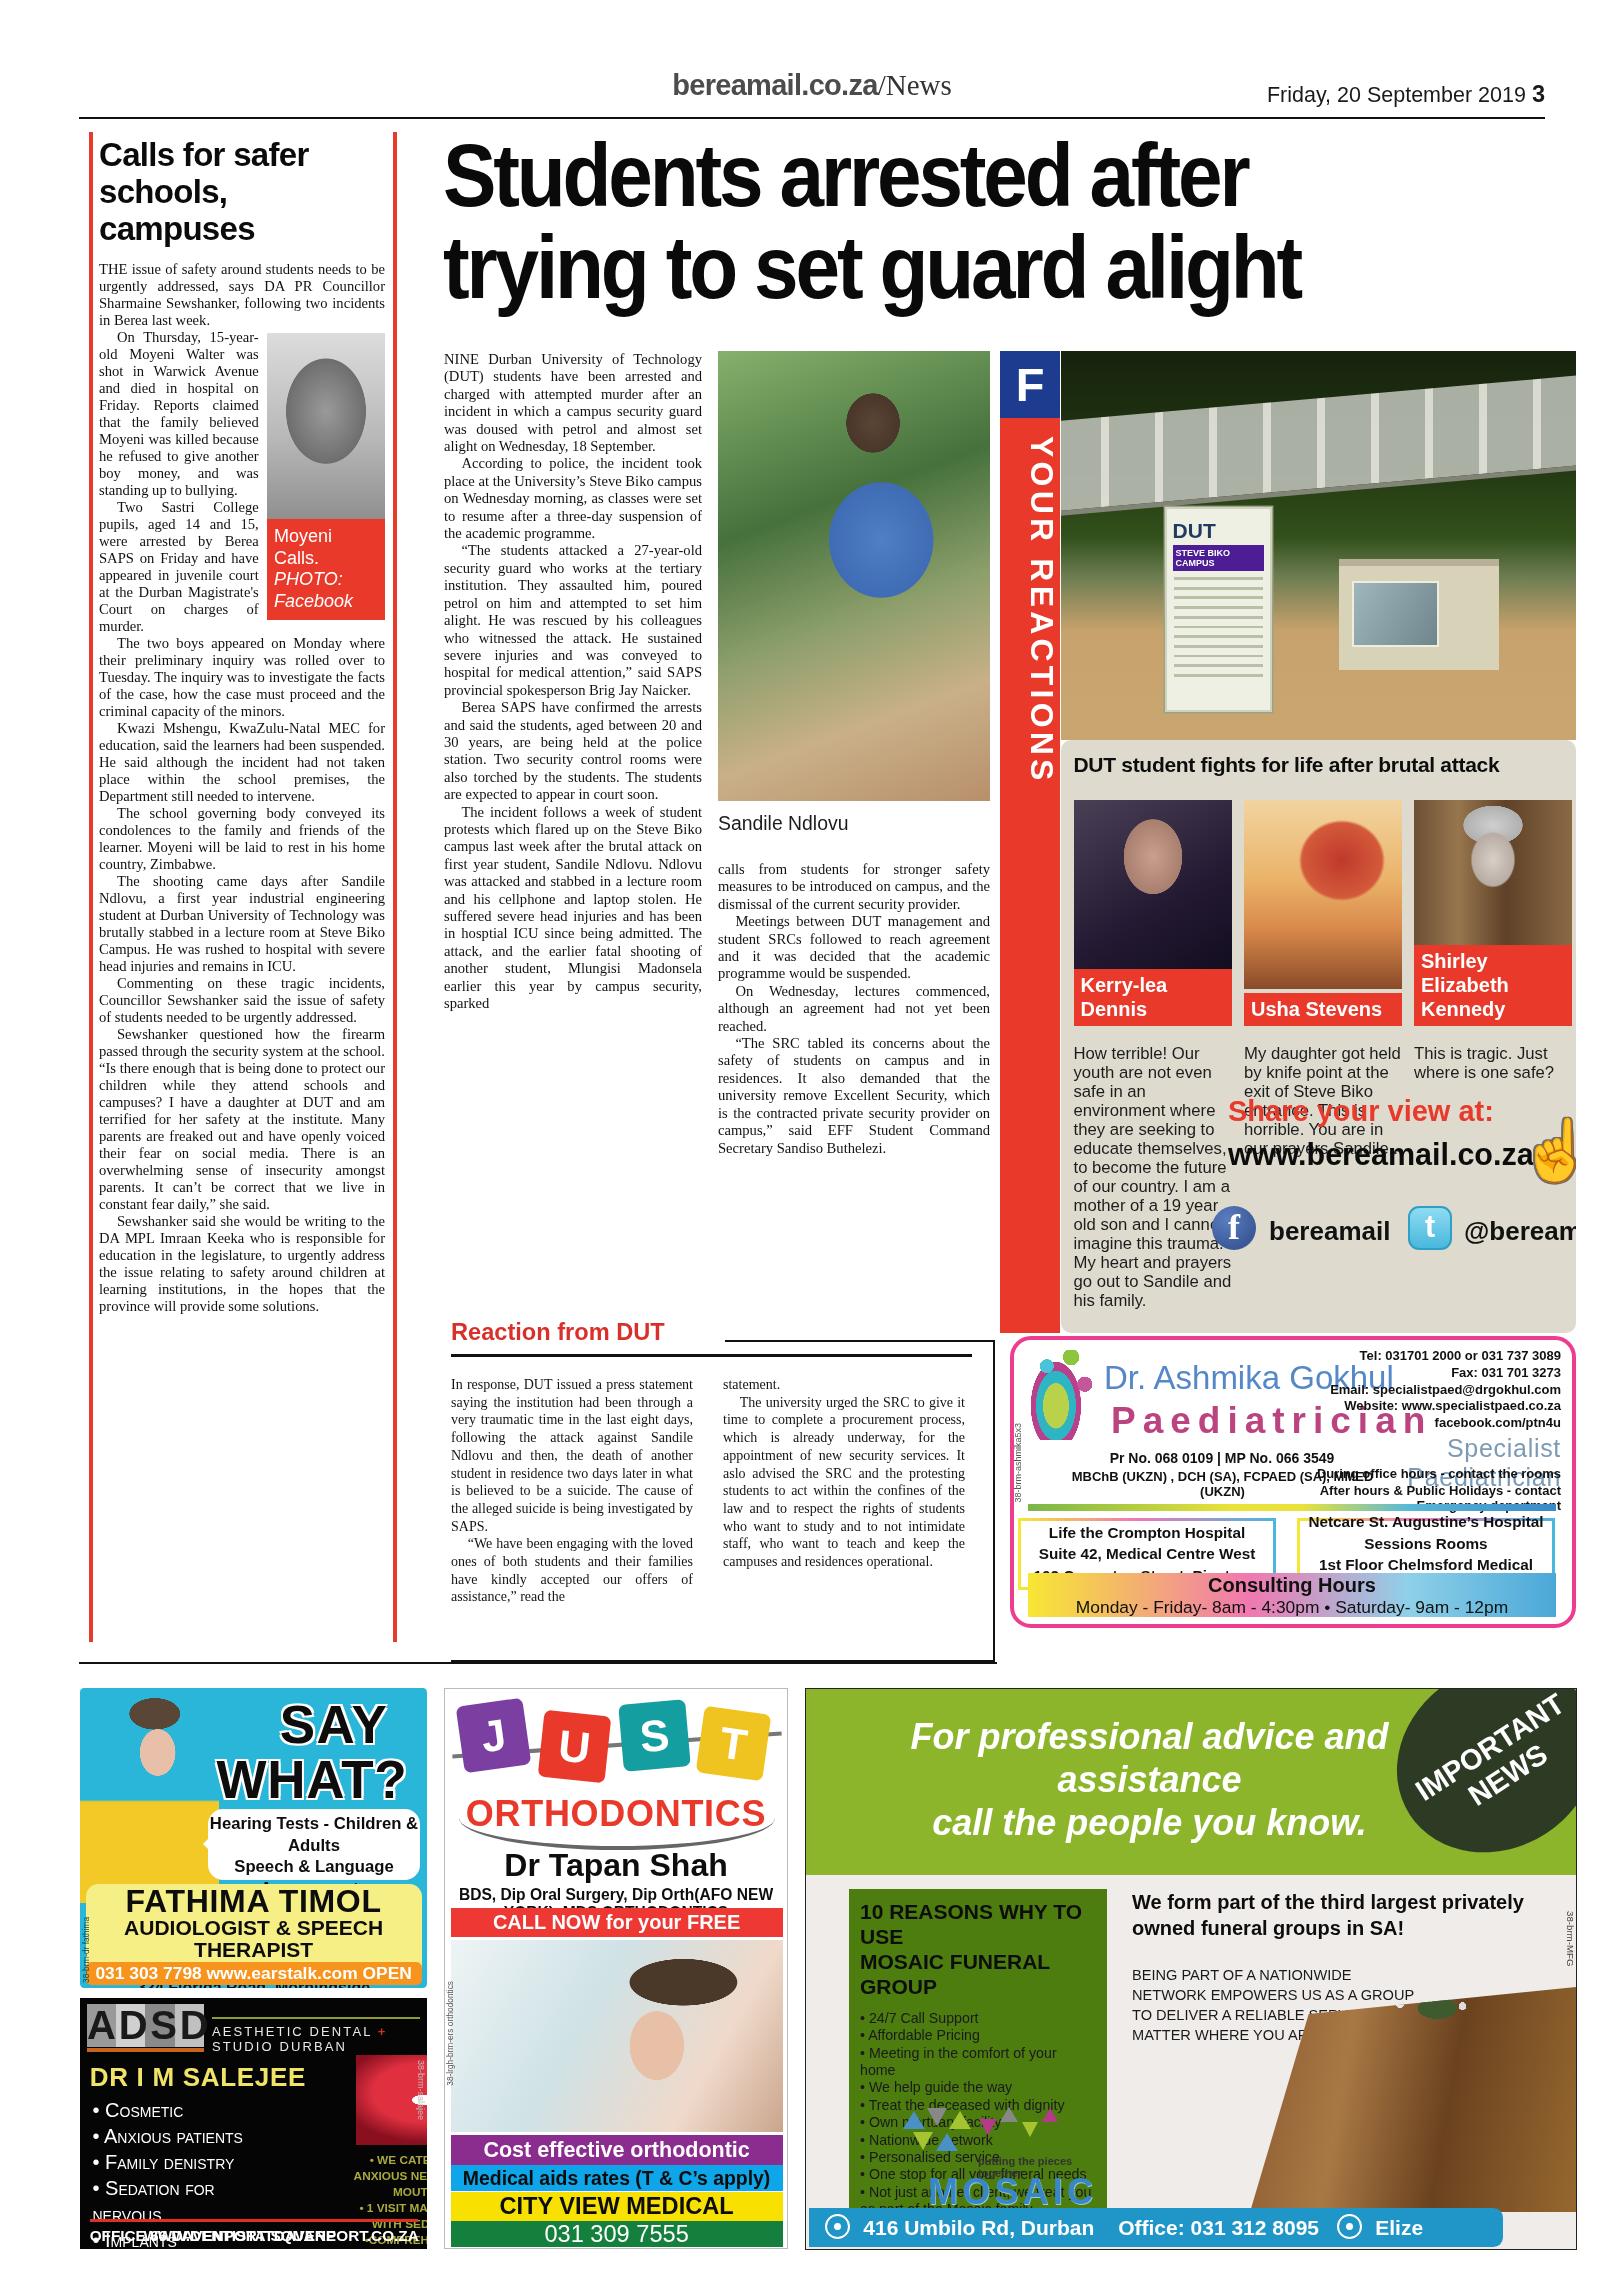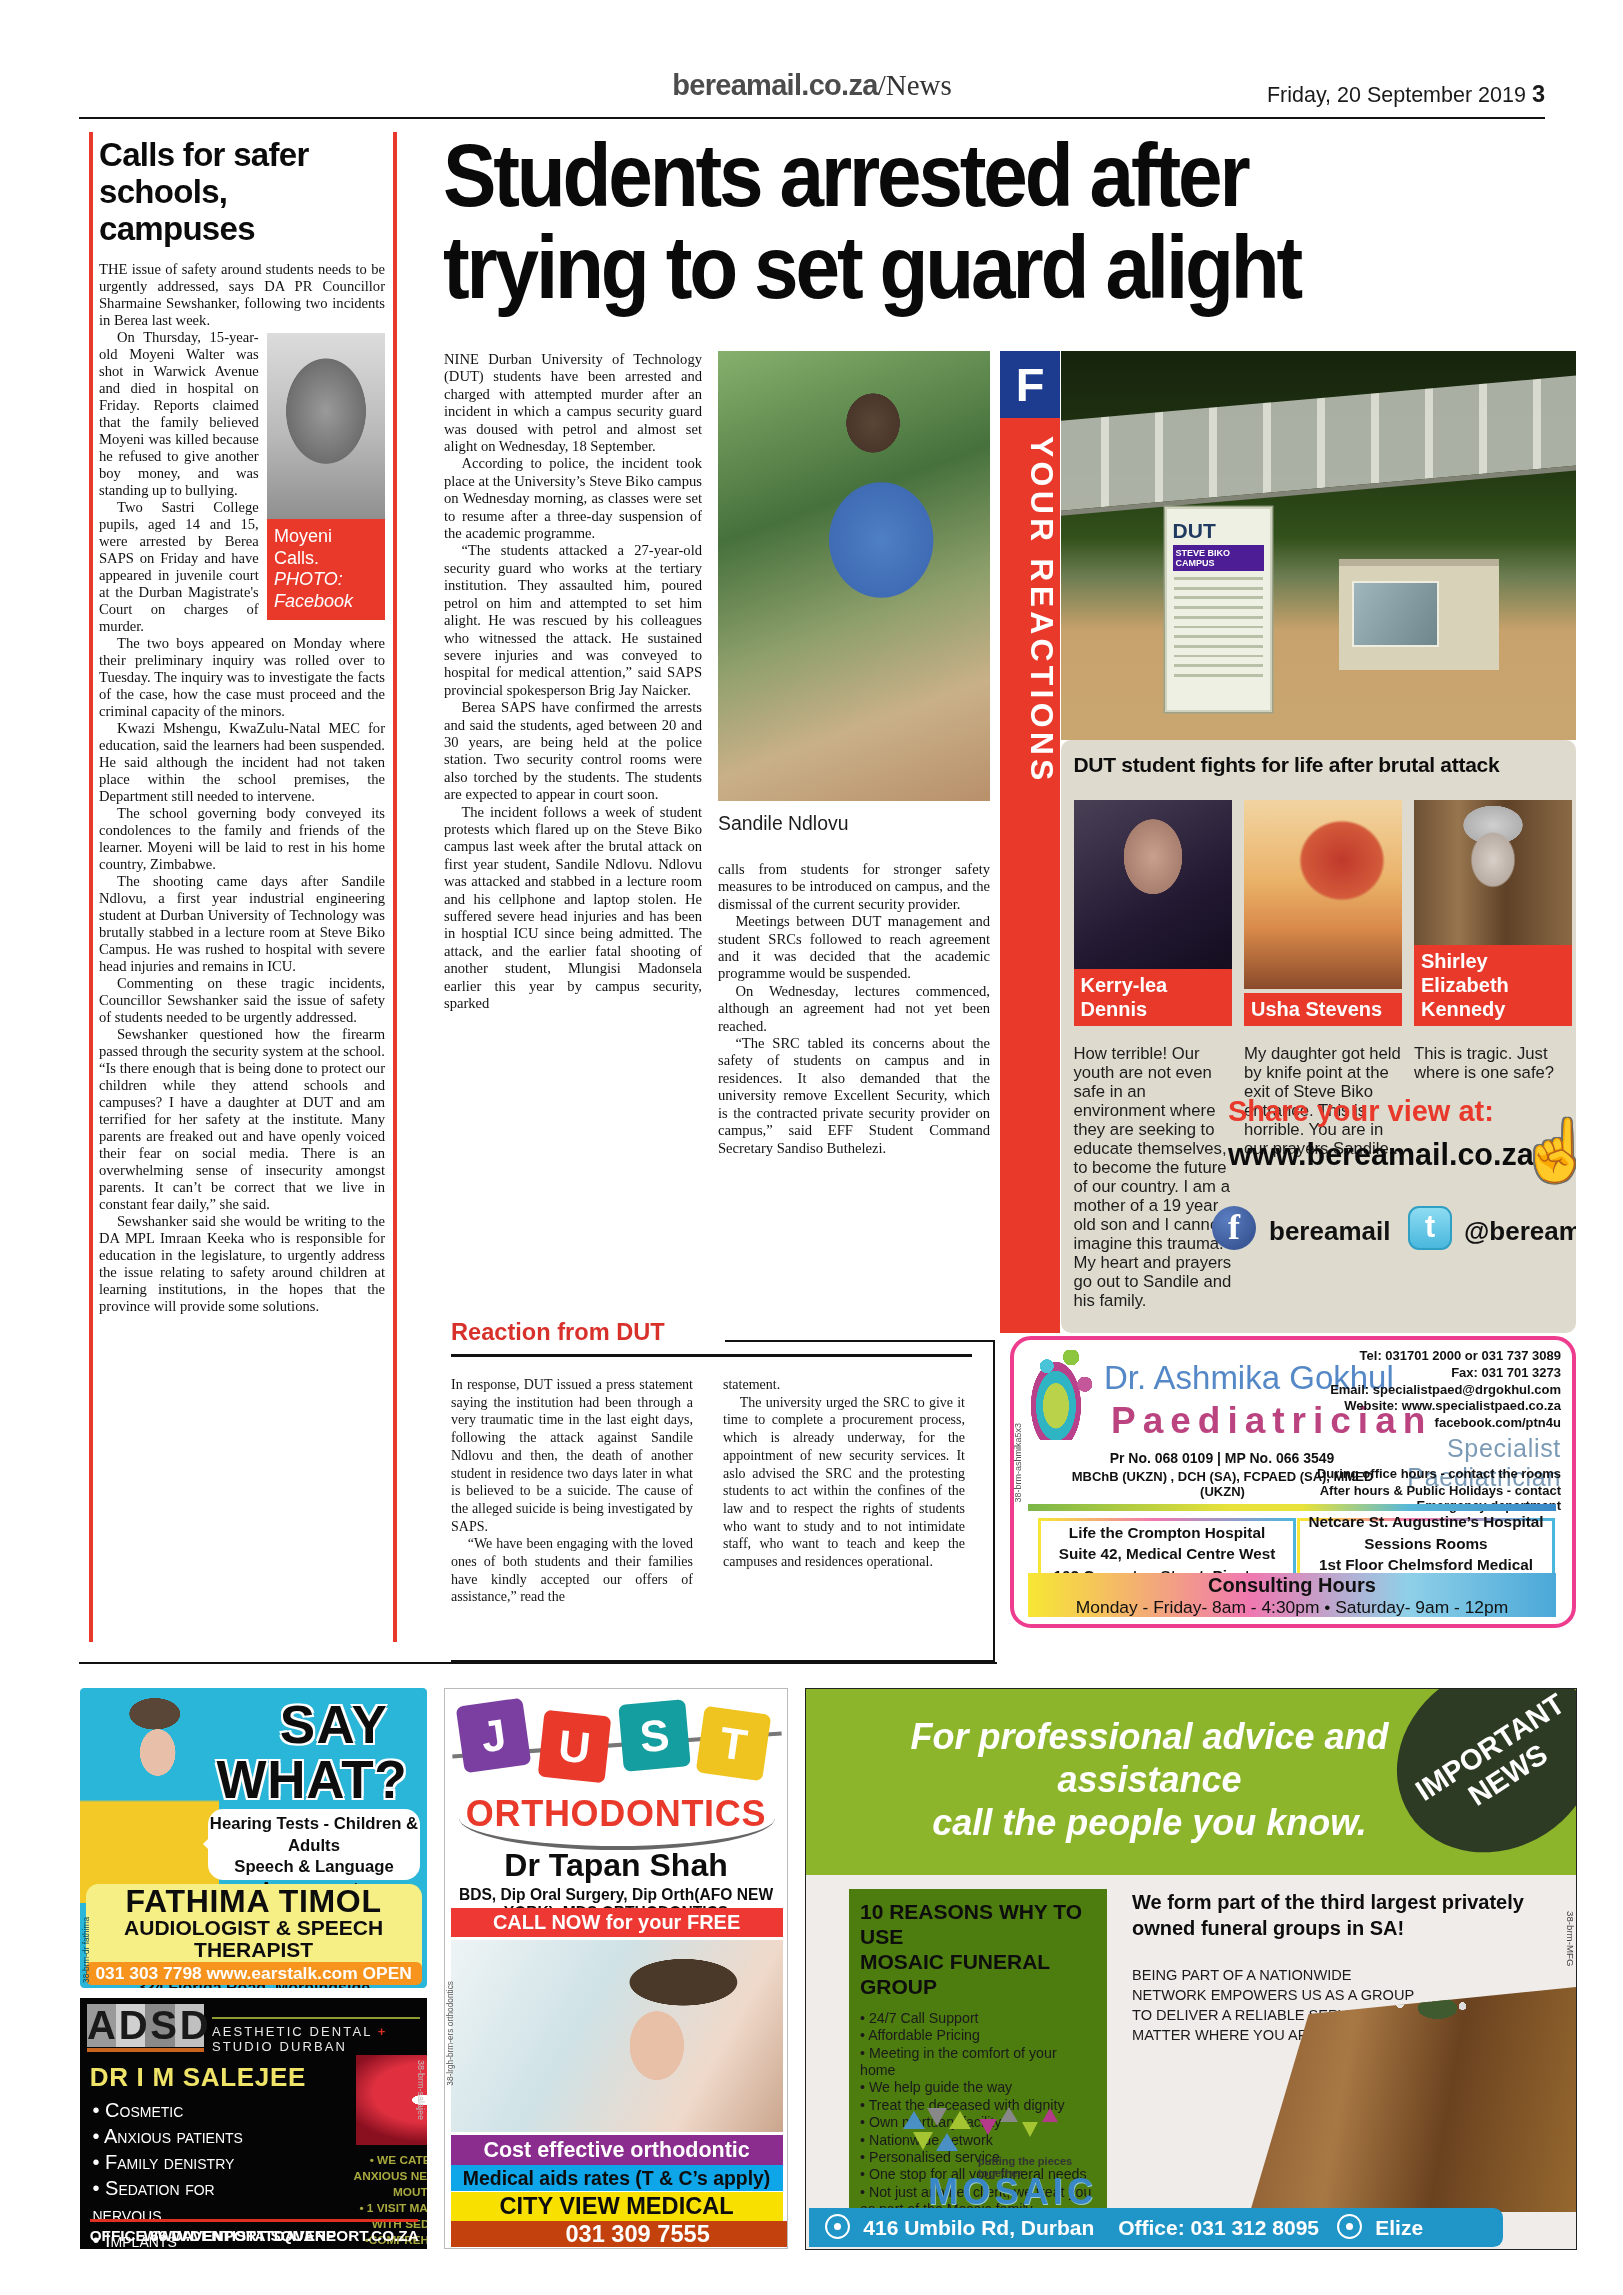--- a/index.html
+++ b/index.html
@@ -91,21 +91,21 @@
   #gok-name{position:absolute;left:90px;top:19.4px;font-size:33px;color:#5588c7;}
   #gok-spec{position:absolute;left:97px;top:60px;font-size:37px;font-weight:700;color:#bb4480;letter-spacing:7px;}
   #gok-pr{position:absolute;left:83px;top:110px;width:250px;text-align:center;font-size:14px;font-weight:700;color:#111;}
   #gok-qual{position:absolute;left:42px;top:129px;width:333px;text-align:center;font-size:13px;font-weight:700;color:#111;}
   #gok-contact{position:absolute;right:11px;top:8.3px;width:271px;text-align:right;font-size:13px;line-height:16.7px;font-weight:700;color:#111;}
   #gok-spec2{position:absolute;right:11px;top:94px;width:271px;text-align:right;font-size:25px;color:#7a9ab5;letter-spacing:0.7px;}
   #gok-h1{position:absolute;right:11px;top:126px;width:292px;text-align:right;font-size:13px;font-weight:700;color:#111;}
   #gok-h2{position:absolute;right:11px;top:143px;width:305px;text-align:right;font-size:13px;font-weight:700;color:#111;}
   #gok-strip{position:absolute;left:14px;top:164px;width:528px;height:7px;background:linear-gradient(90deg,#7ab648,#e8e23a 38%,#e8e23a 52%,#58b8d8 72%,#3a88c8);}
   .gok-box{position:absolute;top:178px;width:258px;height:72px;background:linear-gradient(90deg,#f7e733,#f078b0 45%,#49b7dd);padding:2.8px;box-sizing:border-box;}
-  #gok-box1{left:24px;} #gok-box2{left:283px;}
+  #gok-box1{left:4px;} #gok-box2{left:283px;}
   .gok-box .in{width:100%;height:100%;background:#fff;text-align:center;font-size:15.3px;line-height:21.5px;font-weight:800;color:#111;display:flex;flex-direction:column;justify-content:center;}
   #gok-adm{position:absolute;left:0;top:254px;width:100%;text-align:center;font-size:15.3px;color:#111;}
   #gok-consult{position:absolute;left:14px;bottom:7px;width:528px;height:44px;background:linear-gradient(90deg,#f7e733,#f078b0 42%,#8fd0e8 72%,#4aa8d8);text-align:center;}
   #gok-consult .t1{font-size:20px;font-weight:800;color:#111;margin-top:1.4px;}
   #gok-consult .t2{font-size:17.4px;color:#111;}
   #gok-code{position:absolute;left:-1.4px;top:83px;font-size:9px;color:#555;writing-mode:vertical-rl;transform:rotate(180deg);}
 
   
   #ads-rule{left:79px;top:1662px;width:918px;height:2.1px;background:#111;}
 
@@ -156,21 +156,21 @@
   #orth-doc{position:absolute;left:0;top:158px;width:100%;text-align:center;font-size:32px;font-weight:800;color:#0d0d0d;}
   #orth-qual{position:absolute;left:0;top:197px;width:100%;text-align:center;font-size:15.6px;font-weight:700;color:#0d0d0d;}
   #orth-cta{position:absolute;left:5.6px;top:219px;width:332px;height:29px;background:#ed3833;color:#fff;font-size:20px;font-weight:800;text-align:center;line-height:29px;}
   #orth-photo{position:absolute;left:5.6px;top:251px;width:332px;height:192px;background:
      radial-gradient(49px 62px at 62% 55%,#e8c0a8 0 55%,rgba(0,0,0,0) 56%),
      radial-gradient(97px 42px at 70% 22%,#4a3828 0 55%,rgba(0,0,0,0) 56%),
      linear-gradient(120deg,#eef4f5 0%,#cfe2e6 40%,#efd9ca 75%,#caa58c 100%);}
   #orth-b1{position:absolute;left:5.6px;top:446px;width:332px;height:30.5px;background:#8a2d8f;color:#fff;font-size:21.5px;font-weight:800;text-align:center;line-height:30.5px;}
   #orth-b2{position:absolute;left:5.6px;top:476px;width:332px;height:26px;background:#0ea5e9;color:#0d0d0d;font-size:19.4px;font-weight:800;text-align:center;line-height:26px;}
   #orth-b3{position:absolute;left:5.6px;top:503px;width:332px;height:29px;background:#f8e000;color:#0d0d0d;font-size:23.6px;font-weight:800;text-align:center;line-height:29px;}
-  #orth-b4{position:absolute;left:5.6px;top:532px;width:332px;height:26px;background:#c2410c;color:#fff;font-size:23.6px;font-weight:700;text-align:center;line-height:26px;padding-left:21px;}
+  #orth-b4{position:absolute;left:5.6px;top:532px;width:332px;height:26px;background:#15803d;color:#fff;font-size:23.6px;font-weight:400;text-align:center;line-height:26px;}
   #orth-code{position:absolute;left:0px;top:292px;font-size:8.3px;color:#555;writing-mode:vertical-rl;transform:rotate(180deg);}
 
   
   #mos{left:805px;top:1688px;width:772px;height:562px;background:#efecea;border:1.4px solid #222;box-sizing:border-box;overflow:hidden;}
   #mos-green{position:absolute;left:0;top:0;width:100%;height:186px;background:#8cb52c;}
   #mos-h1{position:absolute;left:38px;top:26px;width:611px;text-align:center;font-size:36px;line-height:43px;font-weight:800;font-style:italic;color:#fff;}
   #mos-badge{position:absolute;right:-25px;top:-21px;width:208px;height:180px;border-radius:50%;background:#2e3b24;transform:rotate(-33deg);color:#fff;text-align:center;font-weight:800;font-size:29px;line-height:33px;padding-top:61px;box-sizing:border-box;}
   #mos-left{position:absolute;left:43px;top:200px;width:258px;height:321px;background:#4d7c0f;padding:9.7px 11px;box-sizing:border-box;}
   #mos-lt{font-size:21px;line-height:25px;font-weight:800;color:#0d0d0d;}
   #mos-list{margin-top:11px;font-size:14.2px;line-height:17.4px;color:#1a1a1a;}

